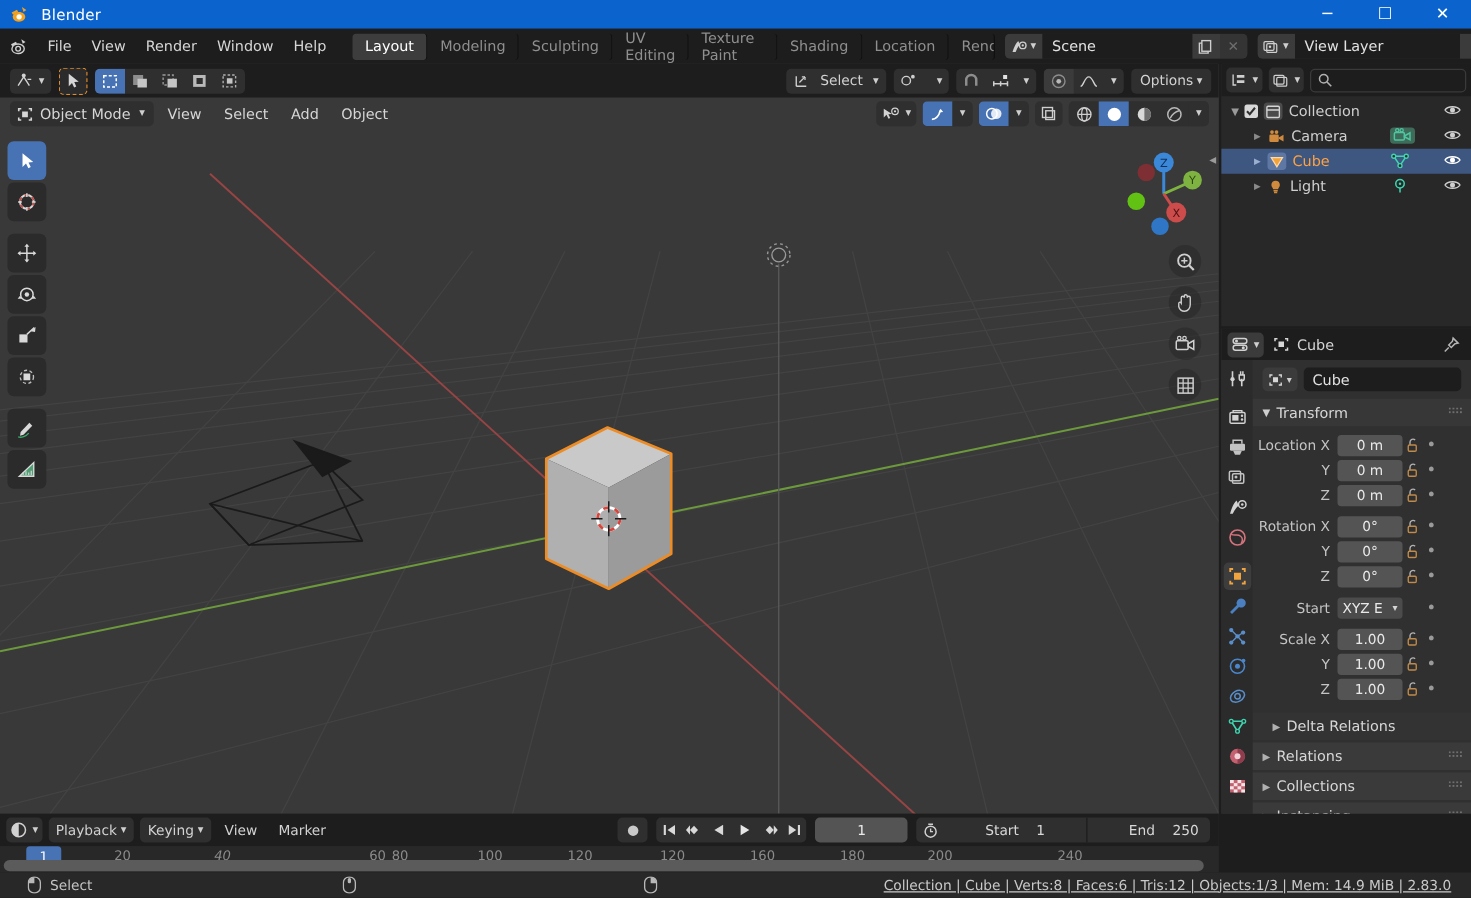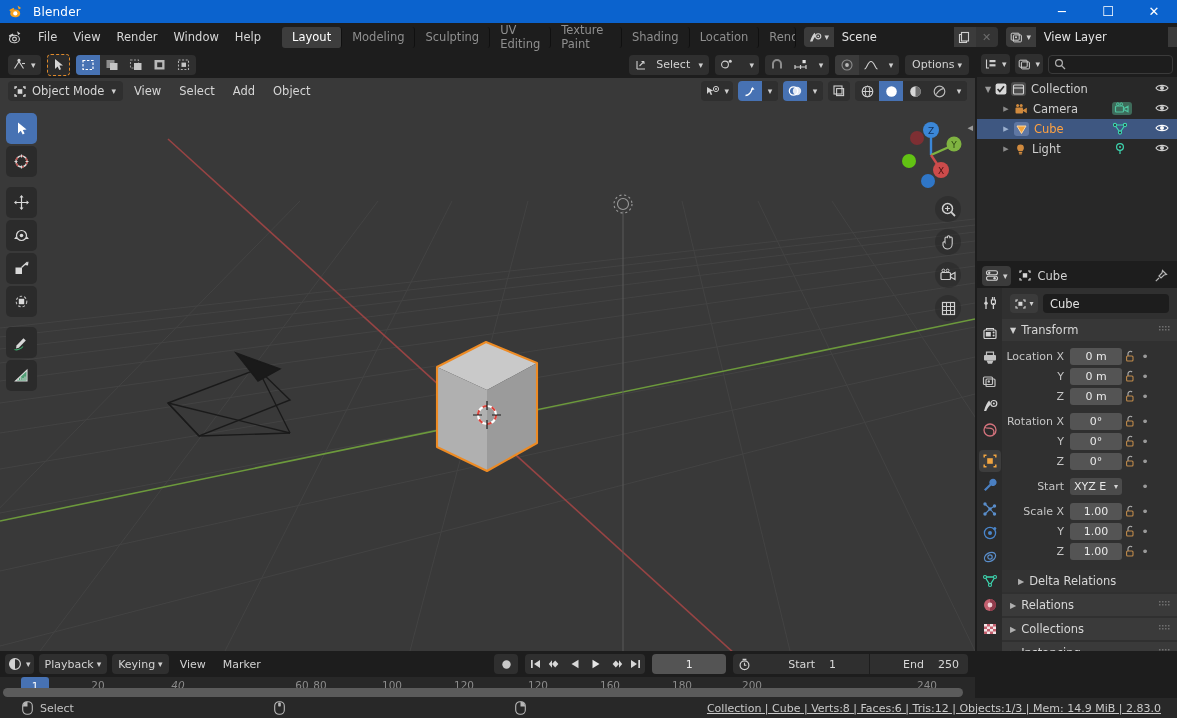--- a/index.html
+++ b/index.html
@@ -1220,21 +1220,21 @@
       <div class="tick" style="left:178px;font-style:italic;">40</div>
       <div class="tick" style="left:258px;margin-left:44px;">60</div>
       <div class="tick" style="left:320px;">80</div>
       <div class="tick" style="left:392px;">100</div>
       <div class="tick" style="left:464px;">120</div>
       <div class="tick" style="left:538px;">120</div>
       <div class="tick" style="left:610px;">160</div>
       <div class="tick" style="left:682px;">180</div>
       <div class="tick" style="left:752px;">200</div>
       <div class="tick" style="left:824px;margin-top:28px;">220</div>
-      <div class="tick" style="left:927px;">240</div>
+      <div class="tick" style="left:856px;">240</div>
       <div class="playhead" style="left:35px;">1</div>
       <div class="hscroll"></div>
     </div>
   </div>
 
   <div class="statusbar">
     <div class="sb-left">
       <span>
         <svg width="11" height="14" viewBox="0 0 11 14">
           <rect x="0.7" y="0.7" width="9.6" height="12.6" rx="4.3" fill="none" stroke="#b8b8b8" stroke-width="1.1"></rect>

